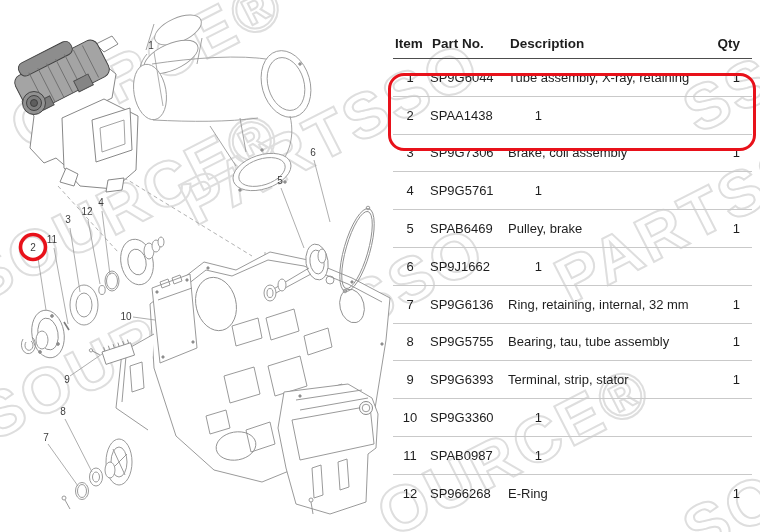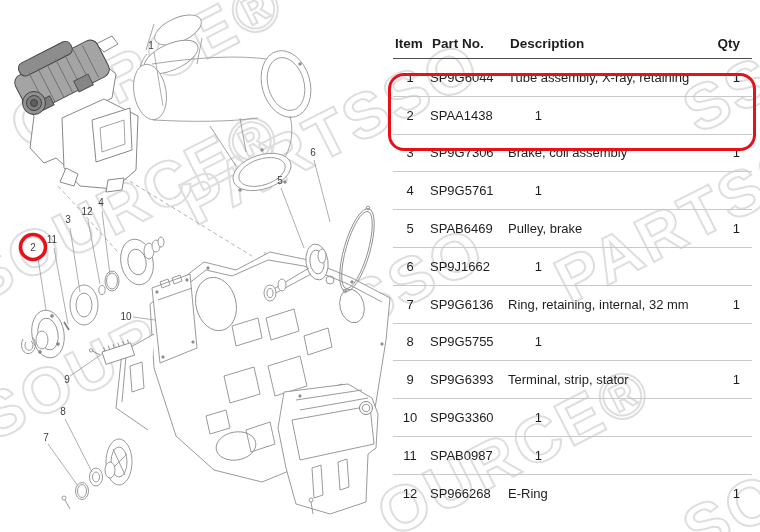--- a/index.html
+++ b/index.html
@@ -273,20 +273,21 @@
       </div>
       <div class="trow">
         <span class="c-item">7</span>
         <span class="c-part">SP9G6136</span>
         <span class="c-desc">Ring, retaining, internal, 32 mm</span>
         <span class="c-qty">1</span>
       </div>
       <div class="trow">
         <span class="c-item">8</span>
         <span class="c-part">SP9G5755</span>
+        <span class="c-desc">Bearing, tau, tube assembly</span>
         <span class="c-qty">1</span>
       </div>
       <div class="trow">
         <span class="c-item">9</span>
         <span class="c-part">SP9G6393</span>
         <span class="c-desc">Terminal, strip, stator</span>
         <span class="c-qty">1</span>
       </div>
       <div class="trow">
         <span class="c-item">10</span>

